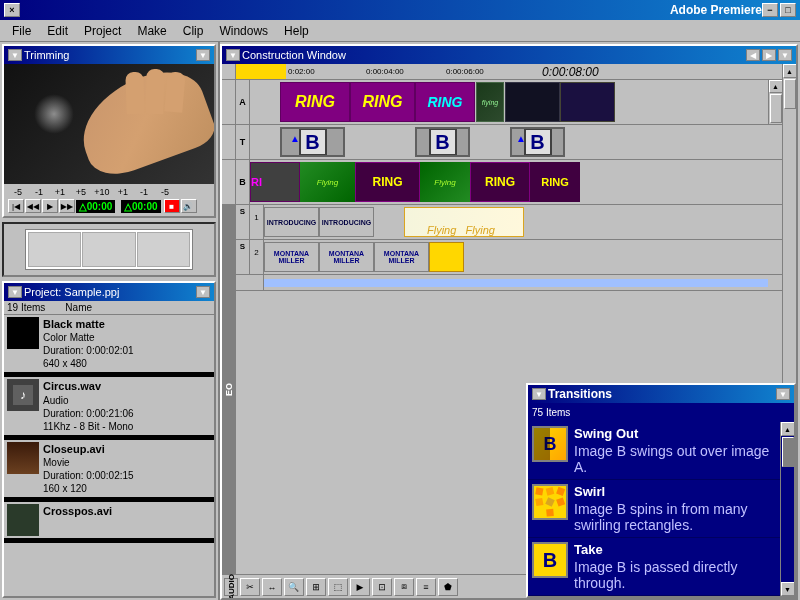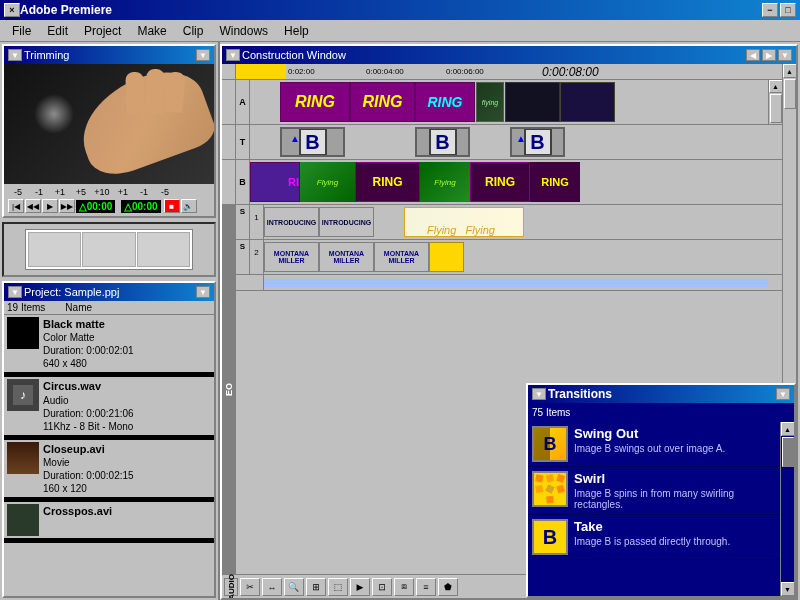--- a/index.html
+++ b/index.html
@@ -19,21 +19,21 @@
       text-align: center;
       padding: 2px 0;
       font-size: 12px;
       font-weight: bold;
       display: flex;
       align-items: center;
       justify-content: space-between;
       padding: 2px 4px;
       height: 20px;
     }
-    .title-bar-text { flex: 1; text-align: left; }
+    .title-bar-text { flex: 1; text-align: right; }
     .title-bar-btns { display: flex; gap: 2px; }
     .title-btn {
       width: 16px; height: 14px;
       background: #c0c0c0;
       border: 1px solid #808080;
       border-top-color: #fff;
       border-left-color: #fff;
       font-size: 9px;
       cursor: pointer;
       display: flex; align-items: center; justify-content: center;
@@ -333,24 +333,24 @@
     .arrow-up {
       position: absolute;
       top: 4px;
       font-size: 10px;
       color: #0000ff;
     }
 
     
     .clip-b-ring1 {
       left: 0px; width: 50px;
-      background: #4c1d95;
+      background: #404040;
       border: 1px solid #600060;
       font-size: 10px; font-weight: bold; color: #ff00ff;
-      display: flex; align-items: center; justify-content: flex-end;
+      display: flex; align-items: center; justify-content: flex-start;
     }
     .clip-b-fly1 {
       left: 50px; width: 55px;
       background: linear-gradient(135deg, #228b22, #006400);
       font-size: 8px; color: #adff2f; font-style: italic;
       display: flex; align-items: center; justify-content: center;
     }
     .clip-b-ring2 {
       left: 105px; width: 65px;
       background: #400040;
@@ -500,21 +500,21 @@
     }
     .transition-icon {
       width: 36px; height: 36px;
       background: #c0c0c0;
       flex-shrink: 0;
       display: flex; align-items: center; justify-content: center;
       border: 2px solid #808080;
     }
     .transition-info { color: white; }
     .transition-name { font-weight: bold; font-size: 13px; color: white; }
-    .transition-desc { font-size: 10px; color: #c0c0ff; margin-top: 2px; }
+    .transition-desc { font-size: 14px; color: #c0c0ff; margin-top: 2px; }
 
     
     .scrollbar-v {
       width: 14px;
       background: #c0c0c0;
       border-left: 1px solid #808080;
       display: flex;
       flex-direction: column;
       align-items: center;
     }

